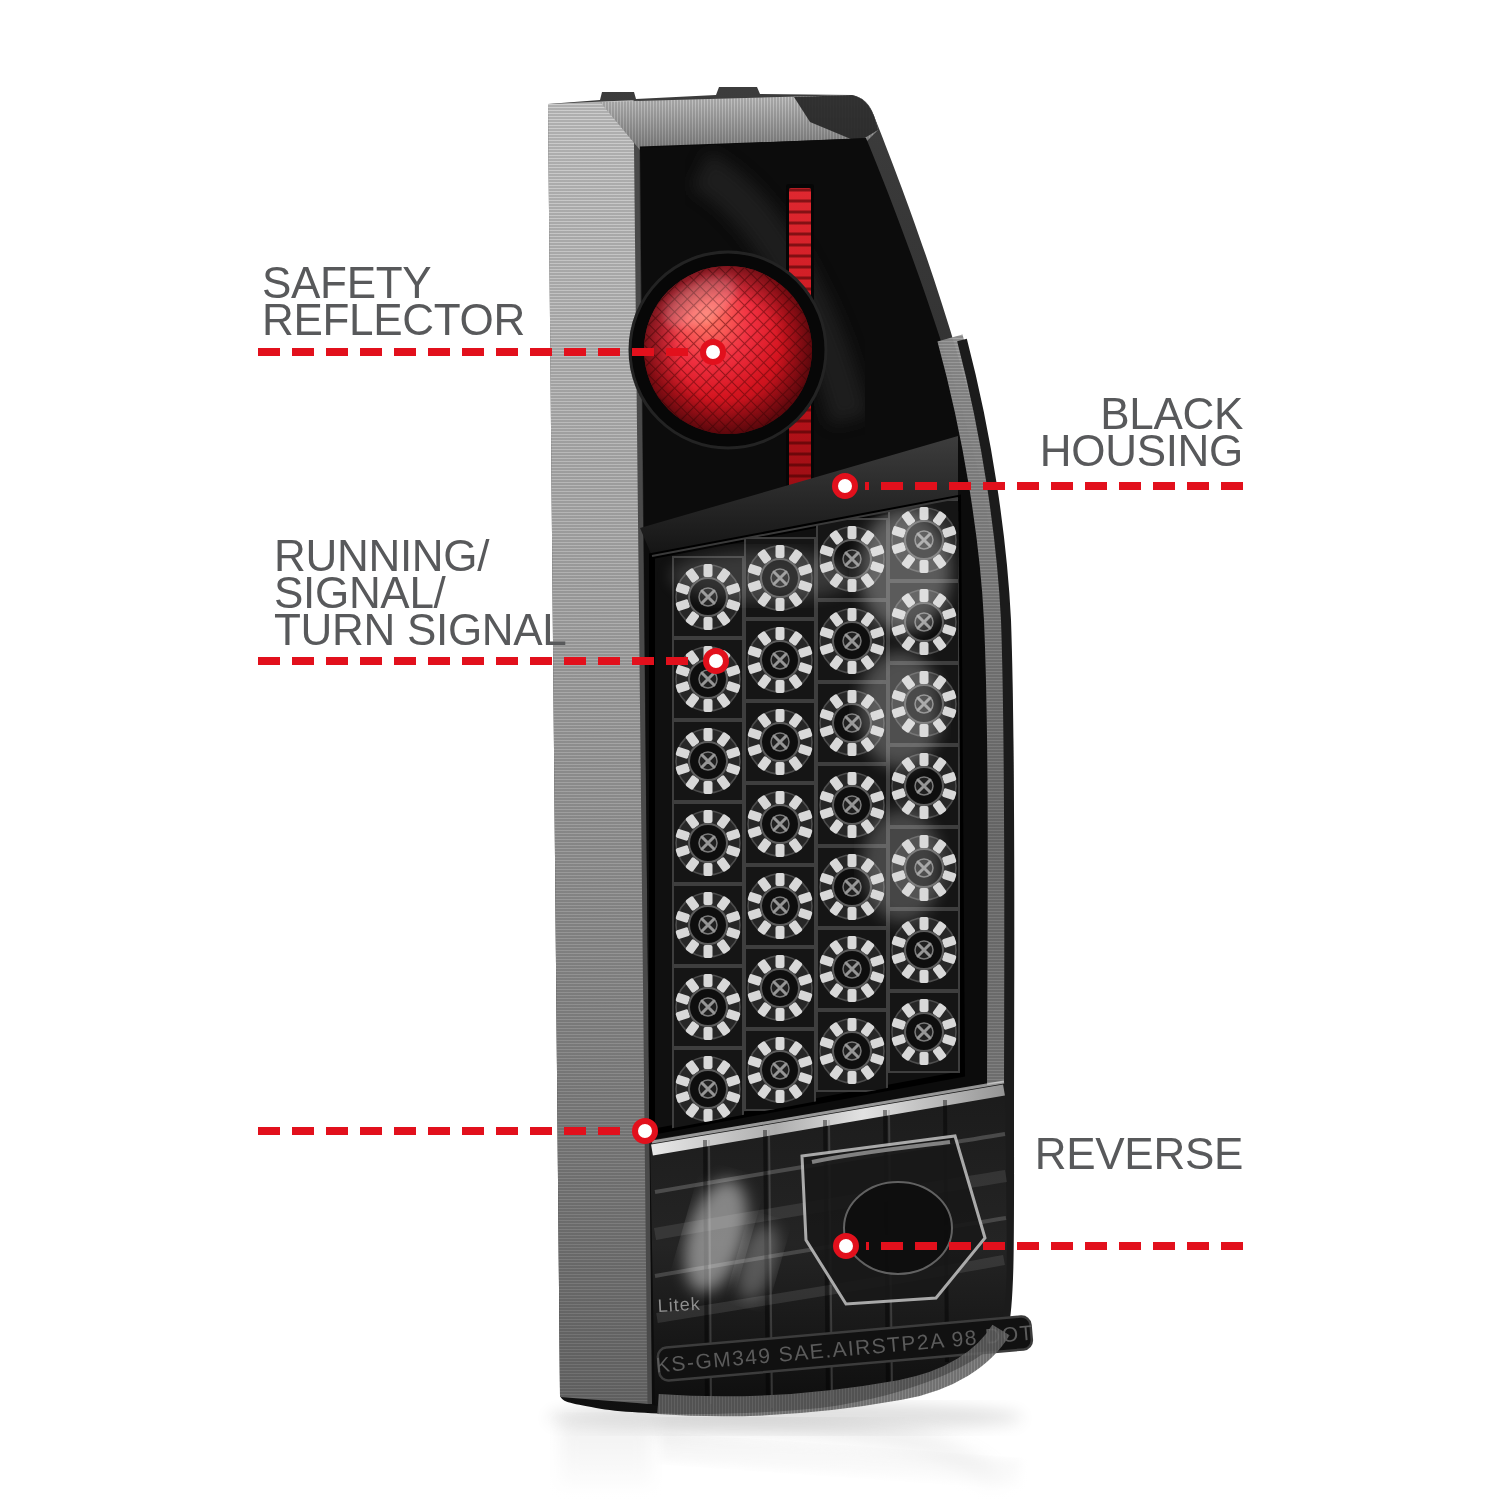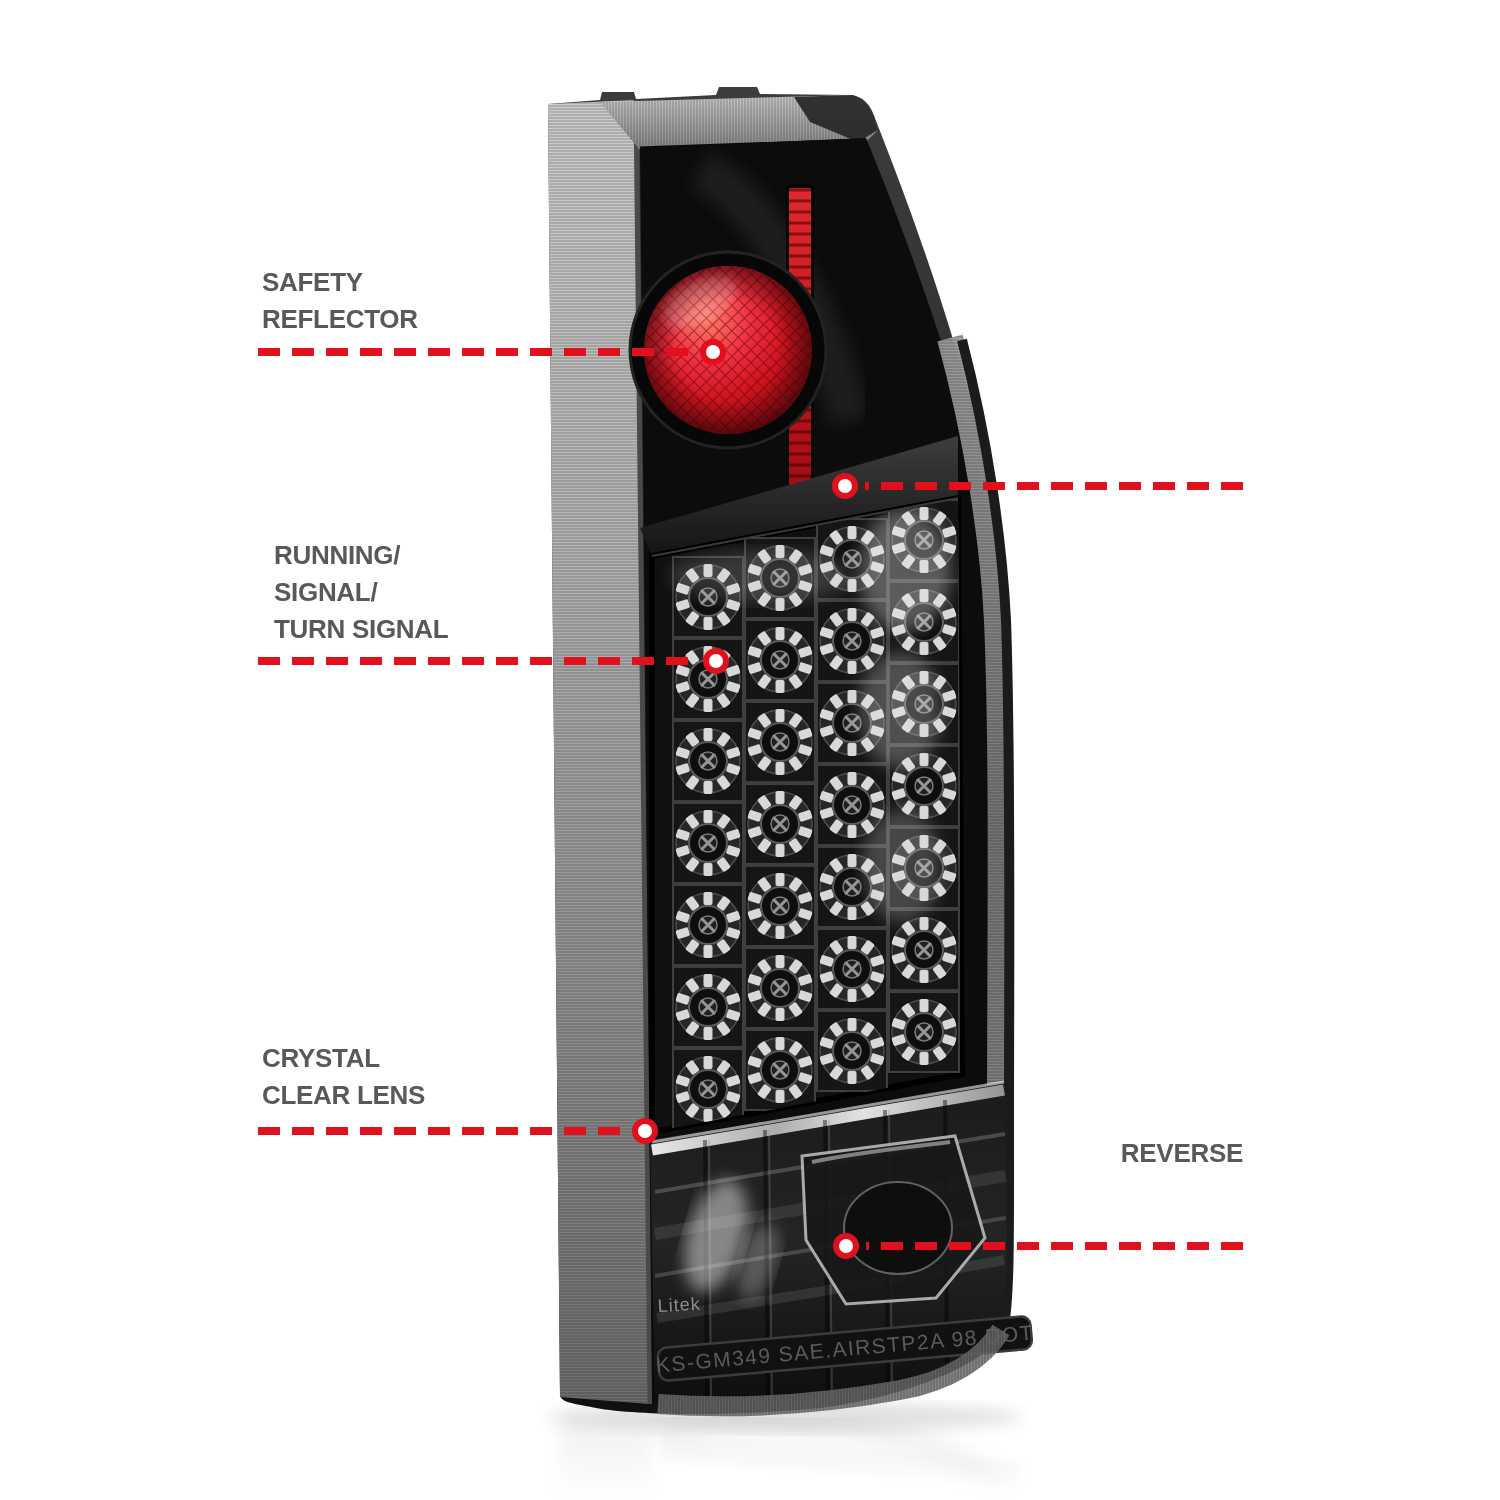--- a/index.html
+++ b/index.html
@@ -1,21 +1,21 @@
 <!DOCTYPE html>
 <html style="--callout-red: #e2101c; --label-gray: #58595b; --reflector-red: #d8141f; --housing-black: #0c0c0c;"><head>
 <meta charset="utf-8">
 <style>
   html,body{margin:0;padding:0;background:#fff;}
   body{width:1500px;height:1500px;overflow:hidden;font-family:"Liberation Sans",sans-serif;}
   .stage{position:relative;width:1500px;height:1500px;background:#fff;}
   .lamp-svg{position:absolute;left:0;top:0;width:1500px;height:1500px;}
   .callouts{position:absolute;left:0;top:0;width:1500px;height:1500px;pointer-events:none;}
-  .lbl{position:absolute;font-size:26px;line-height:37px;color:var(--label-gray,#58595b);
-       letter-spacing:-0.3px;font-weight:700;white-space:nowrap;}
+  .lbl{position:absolute;font-size:44px;line-height:37px;color:var(--label-gray,#58595b);
+       letter-spacing:-0.3px;font-weight:400;white-space:nowrap;}
   .lbl.right{text-align:right;}
   .dash{position:absolute;height:8px;
         background:repeating-linear-gradient(to right,var(--callout-red,#e2101c) 0 22px,transparent 22px 34px);}
   .dash.fromright{background:repeating-linear-gradient(to left,var(--callout-red,#e2101c) 0 22px,transparent 22px 34px);}
   .dot{position:absolute;width:14px;height:14px;border-radius:50%;background:#fff;
        border:6px solid var(--callout-red,#e2101c);}
   #lbl-safety{left:262px;top:264px;}
   #dash-safety{left:258px;top:348px;width:433px;}
   #dot-safety{left:700px;top:339px;}
   #lbl-black{right:257px;top:395px;}
@@ -258,35 +258,35 @@
 </svg>
 
 <div class="callouts">
   <div class="lbl" id="lbl-safety">
     <div>SAFETY</div>
     <div>REFLECTOR</div>
   </div>
   <div class="dash" id="dash-safety"></div>
   <div class="dot" id="dot-safety"></div>
 
+  <div class="lbl right" id="lbl-black">
+    <div>BLACK</div>
+    <div>HOUSING</div>
+  </div>
   <div class="dash fromright" id="dash-black"></div>
   <div class="dot" id="dot-black"></div>
 
   <div class="lbl" id="lbl-running">
     <div>RUNNING/</div>
     <div>SIGNAL/</div>
     <div>TURN SIGNAL</div>
   </div>
   <div class="dash" id="dash-running"></div>
   <div class="dot" id="dot-running"></div>
 
-  <div class="lbl" id="lbl-crystal">
-    <div>CRYSTAL</div>
-    <div>CLEAR LENS</div>
-  </div>
   <div class="dash" id="dash-crystal"></div>
   <div class="dot" id="dot-crystal"></div>
 
   <div class="lbl right" id="lbl-reverse">
     <div>REVERSE</div>
   </div>
   <div class="dash fromright" id="dash-reverse"></div>
   <div class="dot" id="dot-reverse"></div>
 </div>
 

